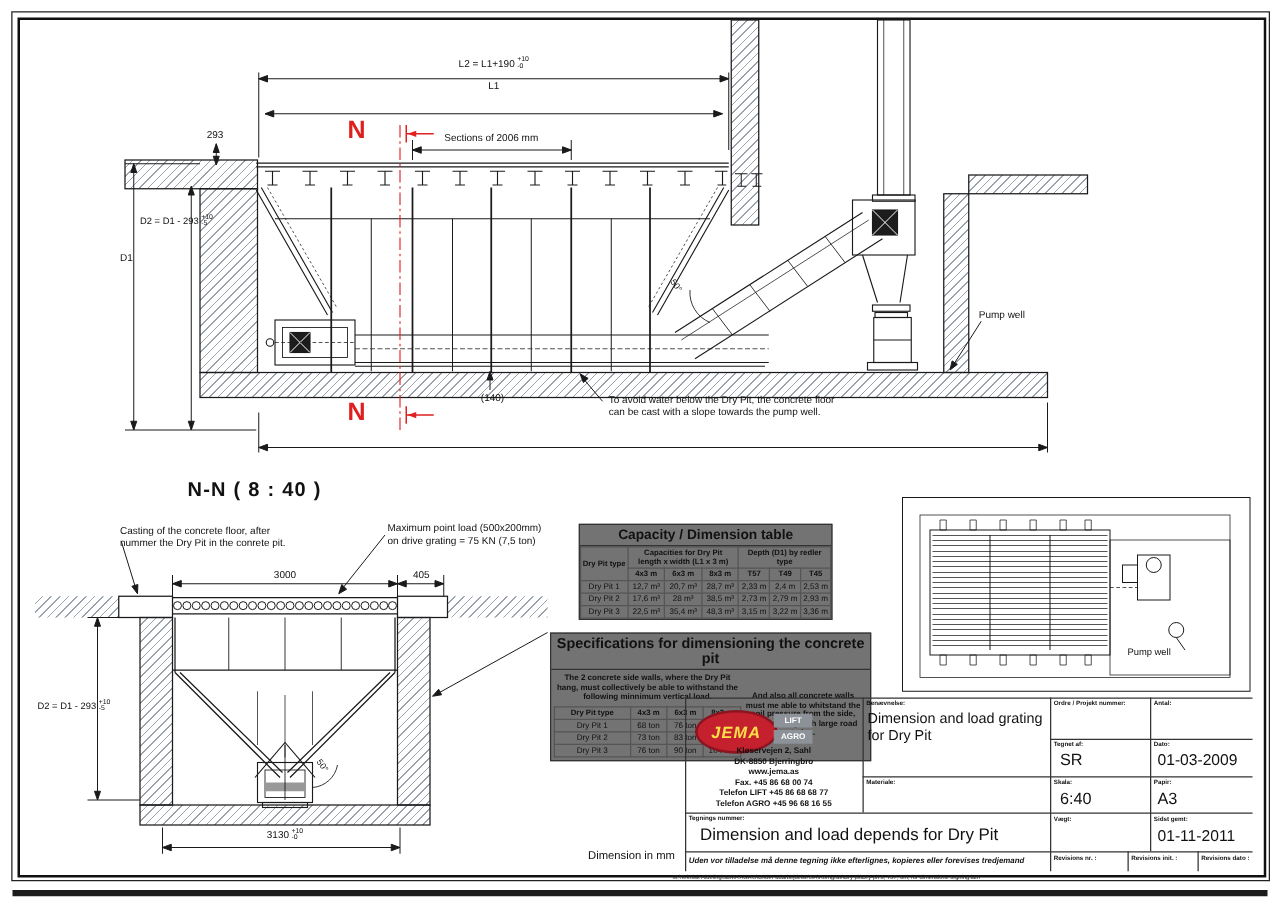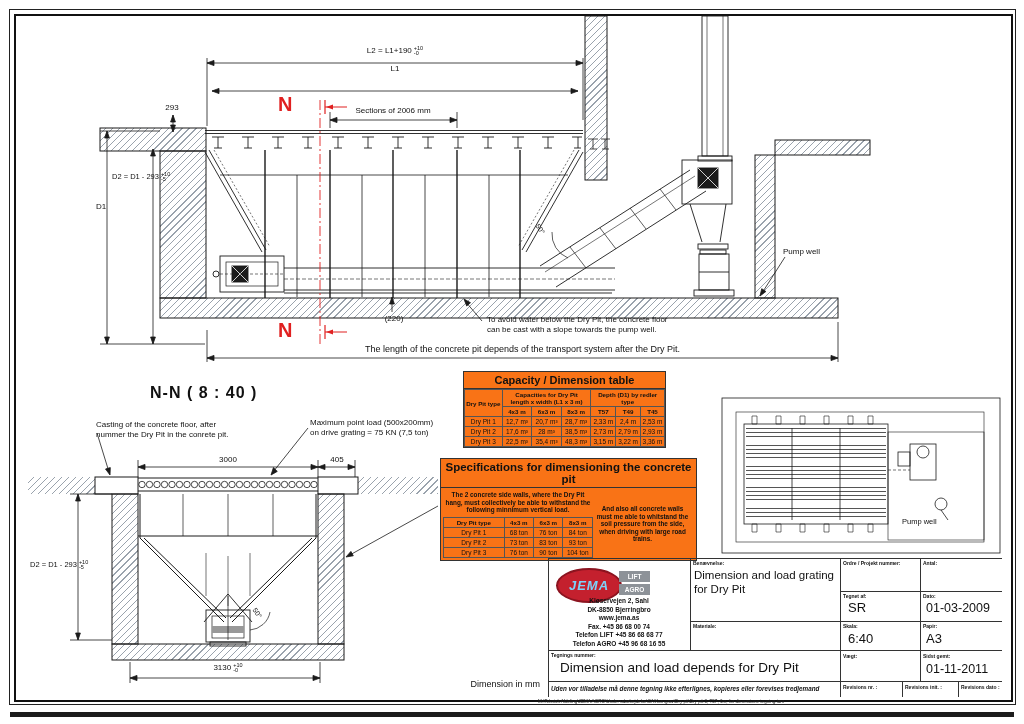--- a/index.html
+++ b/index.html
@@ -12,34 +12,34 @@
   .gratingh{background:repeating-linear-gradient(180deg,#555 0 0.8px,rgba(255,255,255,0) 0.8px 4.2px);}
   svg.lines{position:absolute;left:0;top:0;}
   .lbl{position:absolute;font-size:8px;line-height:10px;color:#111;white-space:nowrap;}
   .ctr{text-align:center;}
   .red{color:#e02020;font-weight:bold;}
   .nmark{font-size:20px;line-height:20px;}
   .tol{display:inline-flex;flex-direction:column;font-size:5.5px;line-height:5.2px;vertical-align:middle;margin-left:2px;text-align:left;}
   .rot55{transform:rotate(55deg);transform-origin:left top;font-size:7px;}
   .secttitle{font-size:16px;font-weight:bold;letter-spacing:1px;}
   
-  .dtable{position:absolute;border:1.5px solid #333;background:#f97316;}
+  .dtable{position:absolute;border:1.5px solid #333;background:#737373;margin-top:48px;}
   .dtable table{border-collapse:collapse;width:100%;}
   .dtable td,.dtable th{border:0.8px solid #555;font-family:"Liberation Sans",sans-serif;
       font-size:6.5px;line-height:7px;text-align:center;padding:1px 1px;font-weight:normal;color:#111;}
   .dtable .ttl{font-size:11px;font-weight:bold;border-bottom:1.2px solid #333;padding:2px 0 2px 0;}
   .dtable .hd{font-weight:bold;font-size:6.2px;}
   .spec-note{font-size:6.4px;line-height:7.6px;font-weight:bold;text-align:center;color:#111;}
   
   .tb-line{position:absolute;background:#333;}
   .tb-lbl{position:absolute;font-size:5px;line-height:6px;font-weight:bold;color:#111;white-space:nowrap;}
   .tb-val{position:absolute;color:#111;white-space:nowrap;}
   .logo-ellipse{position:absolute;left:556px;top:568px;width:62px;height:31px;background:#c4202e;
       border:2px solid #8c1420;border-radius:50%;display:flex;align-items:center;justify-content:center;}
-  .logo-ellipse span{color:#7dd3fc;font-weight:bold;font-style:italic;font-size:13px;letter-spacing:1px;}
+  .logo-ellipse span{color:#fde047;font-weight:bold;font-style:italic;font-size:13px;letter-spacing:1px;}
   .logo-tag{position:absolute;width:31px;height:11px;background:#8d9298;color:#fff;font-size:6.5px;
       font-weight:bold;text-align:center;line-height:11px;}
   .addr{position:absolute;left:548px;top:597px;width:142px;text-align:center;font-size:6.5px;
       line-height:8.6px;font-weight:bold;color:#111;}
   .footpath{position:absolute;left:538px;top:699px;font-size:4.6px;color:#222;white-space:nowrap;}
   .botbar{position:absolute;left:10px;top:712px;width:1004px;height:5px;background:#1c1c1c;}
 </style>
 </head>
 <body>
 
@@ -254,26 +254,25 @@
   <div class="lbl ctr" style="left:380px;top:64px;width:30px">L1</div>
   <div class="lbl ctr" style="left:157px;top:103px;width:30px">293</div>
   <div class="lbl ctr" style="left:338px;top:106px;width:110px">Sections of 2006 mm</div>
   <div class="lbl red nmark" style="left:278px;top:94px">N</div>
   <div class="lbl red nmark" style="left:278px;top:320px">N</div>
   <div class="lbl" style="left:112px;top:172px;font-size:7.5px"><span>D2 = D1 - 293</span><span class="tol">
         <span>+10</span>
         <span>-5</span>
       </span></div>
   <div class="lbl" style="left:96px;top:202px">D1</div>
-  <div class="lbl ctr" style="left:377px;top:314px;width:34px">(220)</div>
+  <div class="lbl ctr" style="left:377px;top:314px;width:34px">(140)</div>
   <div class="lbl rot55" style="left:541px;top:222px">50°</div>
   <div class="lbl" style="left:783px;top:247px">Pump well</div>
   <div class="lbl" style="left:487px;top:315px">To avoid water below the Dry Pit, the concrete floor</div>
   <div class="lbl" style="left:487px;top:325px">can be cast with a slope towards the pump well.</div>
-  <div class="lbl ctr" style="left:207px;top:344px;width:631px;font-size:9px">The length of the concrete pit depends of the transport system after the Dry Pit.</div>
 
   <div class="lbl secttitle" style="left:150px;top:388px">N-N  ( 8 : 40 )</div>
   <div class="lbl" style="left:96px;top:420px">Casting of the concrete floor, after</div>
   <div class="lbl" style="left:96px;top:430px">nummer the Dry Pit in the conrete pit.</div>
   <div class="lbl" style="left:310px;top:418px">Maximum point load (500x200mm)</div>
   <div class="lbl" style="left:310px;top:428px">on drive grating = 75 KN (7,5 ton)</div>
   <div class="lbl ctr" style="left:208px;top:455px;width:40px">3000</div>
   <div class="lbl ctr" style="left:322px;top:455px;width:30px">405</div>
   <div class="lbl" style="left:30px;top:560px;font-size:7.5px"><span>D2 = D1 - 293</span><span class="tol">
         <span>+10</span>

